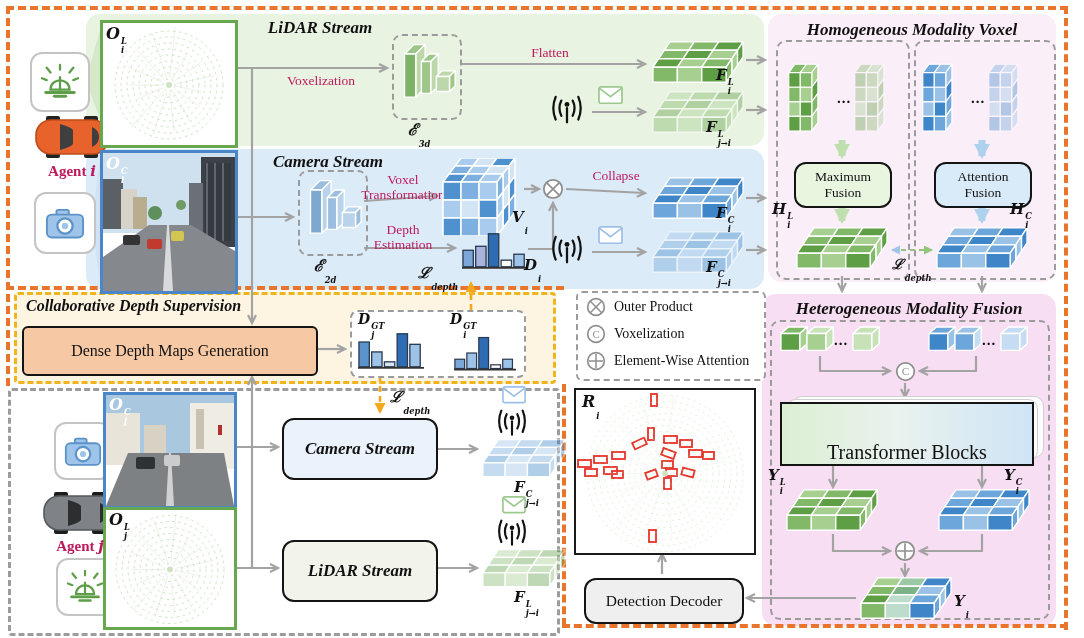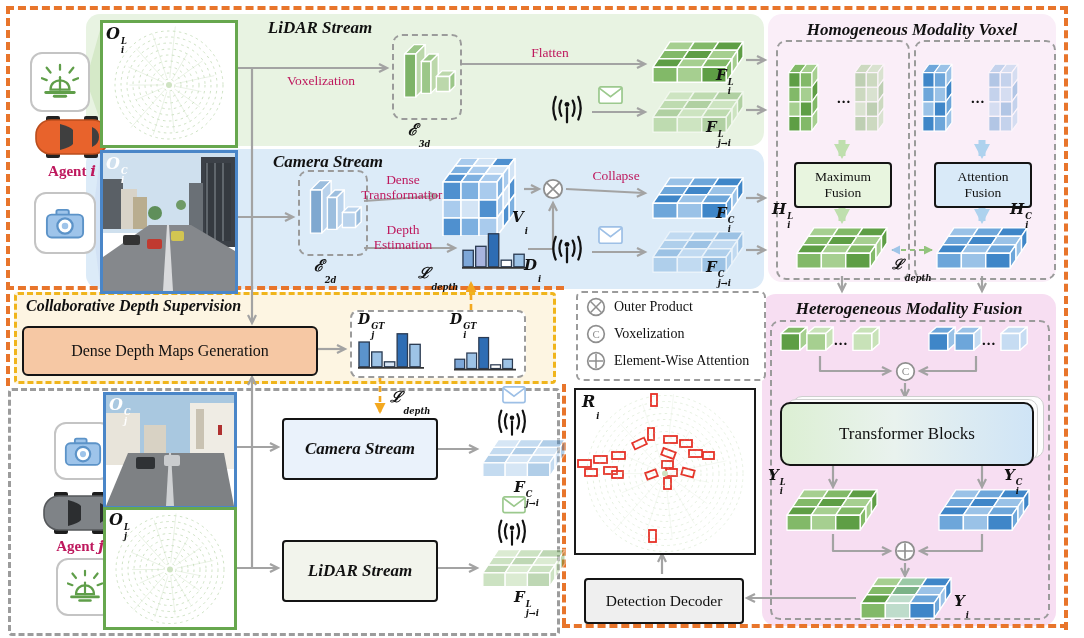--- a/index.html
+++ b/index.html
@@ -14,21 +14,21 @@
   .title{position:absolute;font-weight:bold;font-style:italic;font-size:17px;
          text-align:center;white-space:nowrap;z-index:6}
   .lbl{position:absolute;font-size:13.5px;line-height:1.12;text-align:center;z-index:6;color:#be185d}
   .oseg{position:absolute;z-index:2}
   .oseg-h{border-top:4px dashed var(--orange-border,#e8752b)}
   .oseg-v{border-left:4px dashed var(--orange-border,#e8752b)}
   .ybox{position:absolute;border:3px dashed var(--gold-border,#f0b51c);
         background:var(--cream,#fdf5e2);border-radius:4px;z-index:1}
   .gbox{position:absolute;border:3px dashed #9c9c9c;background:#fff;border-radius:4px;z-index:1}
   .dashbox{position:absolute;border:2px dashed #9b9b9b;border-radius:10px;z-index:4}
-  .obox{position:absolute;border:2.5px solid #141414;border-radius:4px;z-index:6;
+  .obox{position:absolute;border:2.5px solid #141414;border-radius:12px;z-index:6;
         display:flex;flex-direction:column;align-items:center;justify-content:center;
         text-align:center;line-height:1.15}
   .img{position:absolute;background:#fff;z-index:5;overflow:hidden}
   .img-green{border:3px solid #67a74e}
   .img-blue{border:3px solid #4a86c8}
   .iconbox{position:absolute;background:#fff;border:2px solid #c4c4c4;border-radius:12px;
            display:flex;align-items:center;justify-content:center;z-index:5}
   .m{font-family:"DejaVu Serif",serif;font-style:italic;font-weight:700;font-size:16px;
      white-space:nowrap;position:absolute;z-index:7}
   .m .ss{display:inline-flex;flex-direction:column;font-size:10px;line-height:1;
@@ -36,22 +36,22 @@
   .m sup,.m sub{display:block;font-style:italic;font-weight:700;min-height:9px}
   .dots{position:absolute;font-weight:bold;font-size:15px;z-index:6;letter-spacing:1px}
   #conn{position:absolute;left:0;top:0;z-index:3}
   .ar{stroke:#a3a3a3;stroke-width:2.2;fill:none;marker-end:url(#mGray);stroke-linejoin:round}
   .thG{stroke:#bfdfae;stroke-width:7;marker-end:url(#mGB)}
   .thB{stroke:#aed2ee;stroke-width:7;marker-end:url(#mBB)}
   .org{stroke:#f3a81f;stroke-width:2.6;stroke-dasharray:6 4;marker-end:url(#mOr);fill:none}
   .cons{stroke:#93c47d;stroke-width:2;stroke-dasharray:5 4;fill:none;
         marker-end:url(#mGS);marker-start:url(#mBS)}
   .tb-shadow{position:absolute;background:#fdfdfd;border:1.5px solid #cfcfcf;border-radius:10px;z-index:5}
-  .tb{position:absolute;border:2.5px solid #141414;border-radius:10px;z-index:6;
-      display:flex;align-items:center;justify-content:center;font-size:17px;
+  .tb{position:absolute;border:2.5px solid #141414;border-radius:0;z-index:6;
+      display:flex;align-items:flex-end;justify-content:center;font-size:20px;
       background:linear-gradient(90deg,#dcefd3,#e9f2ee 45%,#cfe4f6)}
   .legend-row{position:absolute;display:flex;align-items:center;gap:8px;z-index:6}
   .legend-row .t{font-size:14px}
   .gen{position:absolute;z-index:6;line-height:0}
 </style>
 </head>
 <body>
 
 <div id="fig">
 
@@ -353,21 +353,21 @@
           <polygon points="56,40 62,34 62,50 56,56" fill="#9cbede" stroke="#fff" stroke-width="1.5" stroke-linejoin="round"></polygon>
           <rect x="42" y="40" width="14" height="16" fill="#bad3ec" stroke="#fff" stroke-width="1.5" stroke-linejoin="round"></rect>
         </svg></div>
   </div>
   <span class="m" style="left:314px;top:254px"><span>ℰ</span><span class="ss">
         <sup></sup>
         <sub>2d</sub>
       </span></span>
 
   <div class="lbl" style="left:360px;top:172px;width:86px">
-    <span>Dense</span><br>
+    <span>Voxel</span><br>
     <span>Transformation</span>
   </div>
   <div class="gen" style="left:442px;top:158px;width:80px"><svg viewBox="0 0 80 78" width="100%">
         <polygon points="13,8 31,8 37,0 19,0" fill="#a9cbed" stroke="#fff" stroke-width="1.5" stroke-linejoin="round"></polygon>
         <polygon points="31,8 49,8 55,0 37,0" fill="#d3e4f5" stroke="#fff" stroke-width="1.5" stroke-linejoin="round"></polygon>
         <polygon points="49,8 67,8 73,0 55,0" fill="#4f90cf" stroke="#fff" stroke-width="1.5" stroke-linejoin="round"></polygon>
         <polygon points="7,16 25,16 31,8 13,8" fill="#7db0e0" stroke="#fff" stroke-width="1.5" stroke-linejoin="round"></polygon>
         <polygon points="25,16 43,16 49,8 31,8" fill="#a9cbed" stroke="#fff" stroke-width="1.5" stroke-linejoin="round"></polygon>
         <polygon points="43,16 61,16 67,8 49,8" fill="#d3e4f5" stroke="#fff" stroke-width="1.5" stroke-linejoin="round"></polygon>
         <polygon points="1,24 19,24 25,16 7,16" fill="#4f90cf" stroke="#fff" stroke-width="1.5" stroke-linejoin="round"></polygon>

